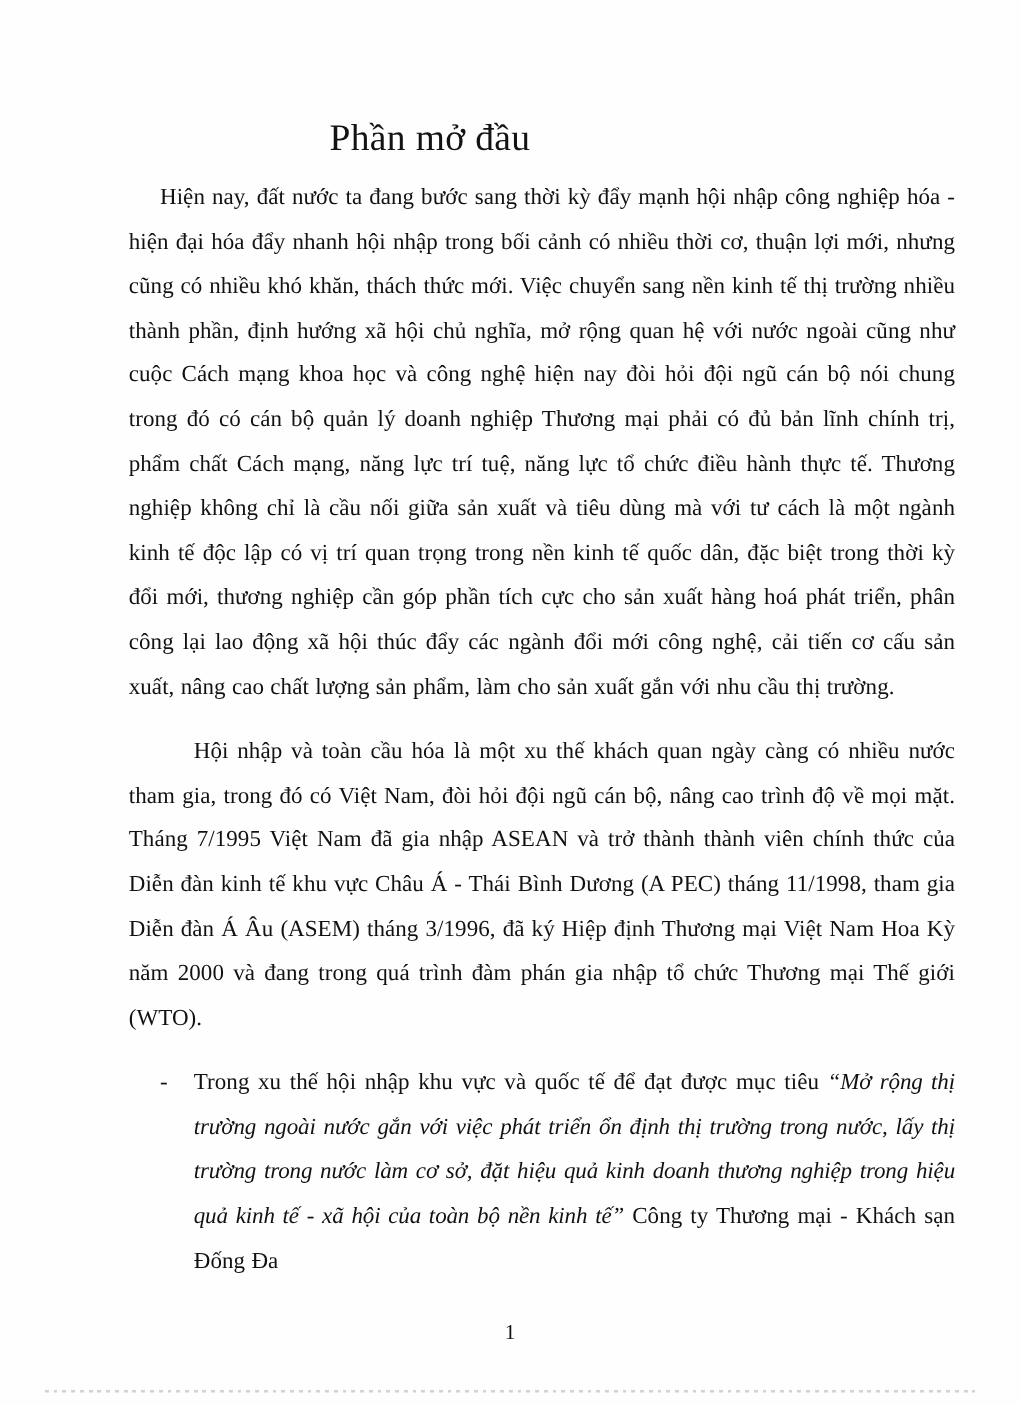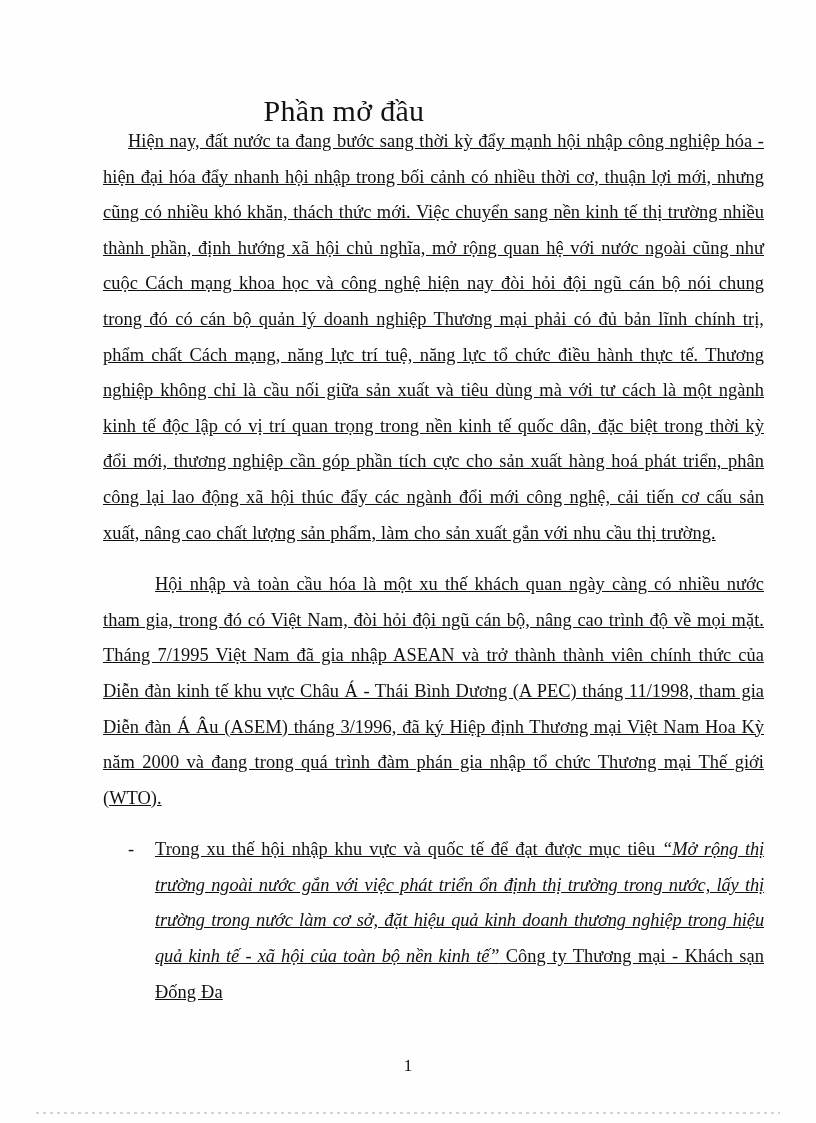--- a/index.html
+++ b/index.html
@@ -32,24 +32,23 @@
     text-align: center;
     font-size: 30px;
     line-height: 38px;
     font-weight: 400;
     letter-spacing: 0.3px;
     color: #141313;
   }
 
   .body-block {
     position: absolute;
-    top: 124px;
+    top: 140px;
     left: 103px;
     width: 661px;
-    text-decoration: underline;
   }
 
   .para {
     margin: 0;
     text-align: justify;
     text-justify: inter-word;
     font-size: 18.4px;
     line-height: 35.6px;
     letter-spacing: 0.05px;
     color: #121111;

